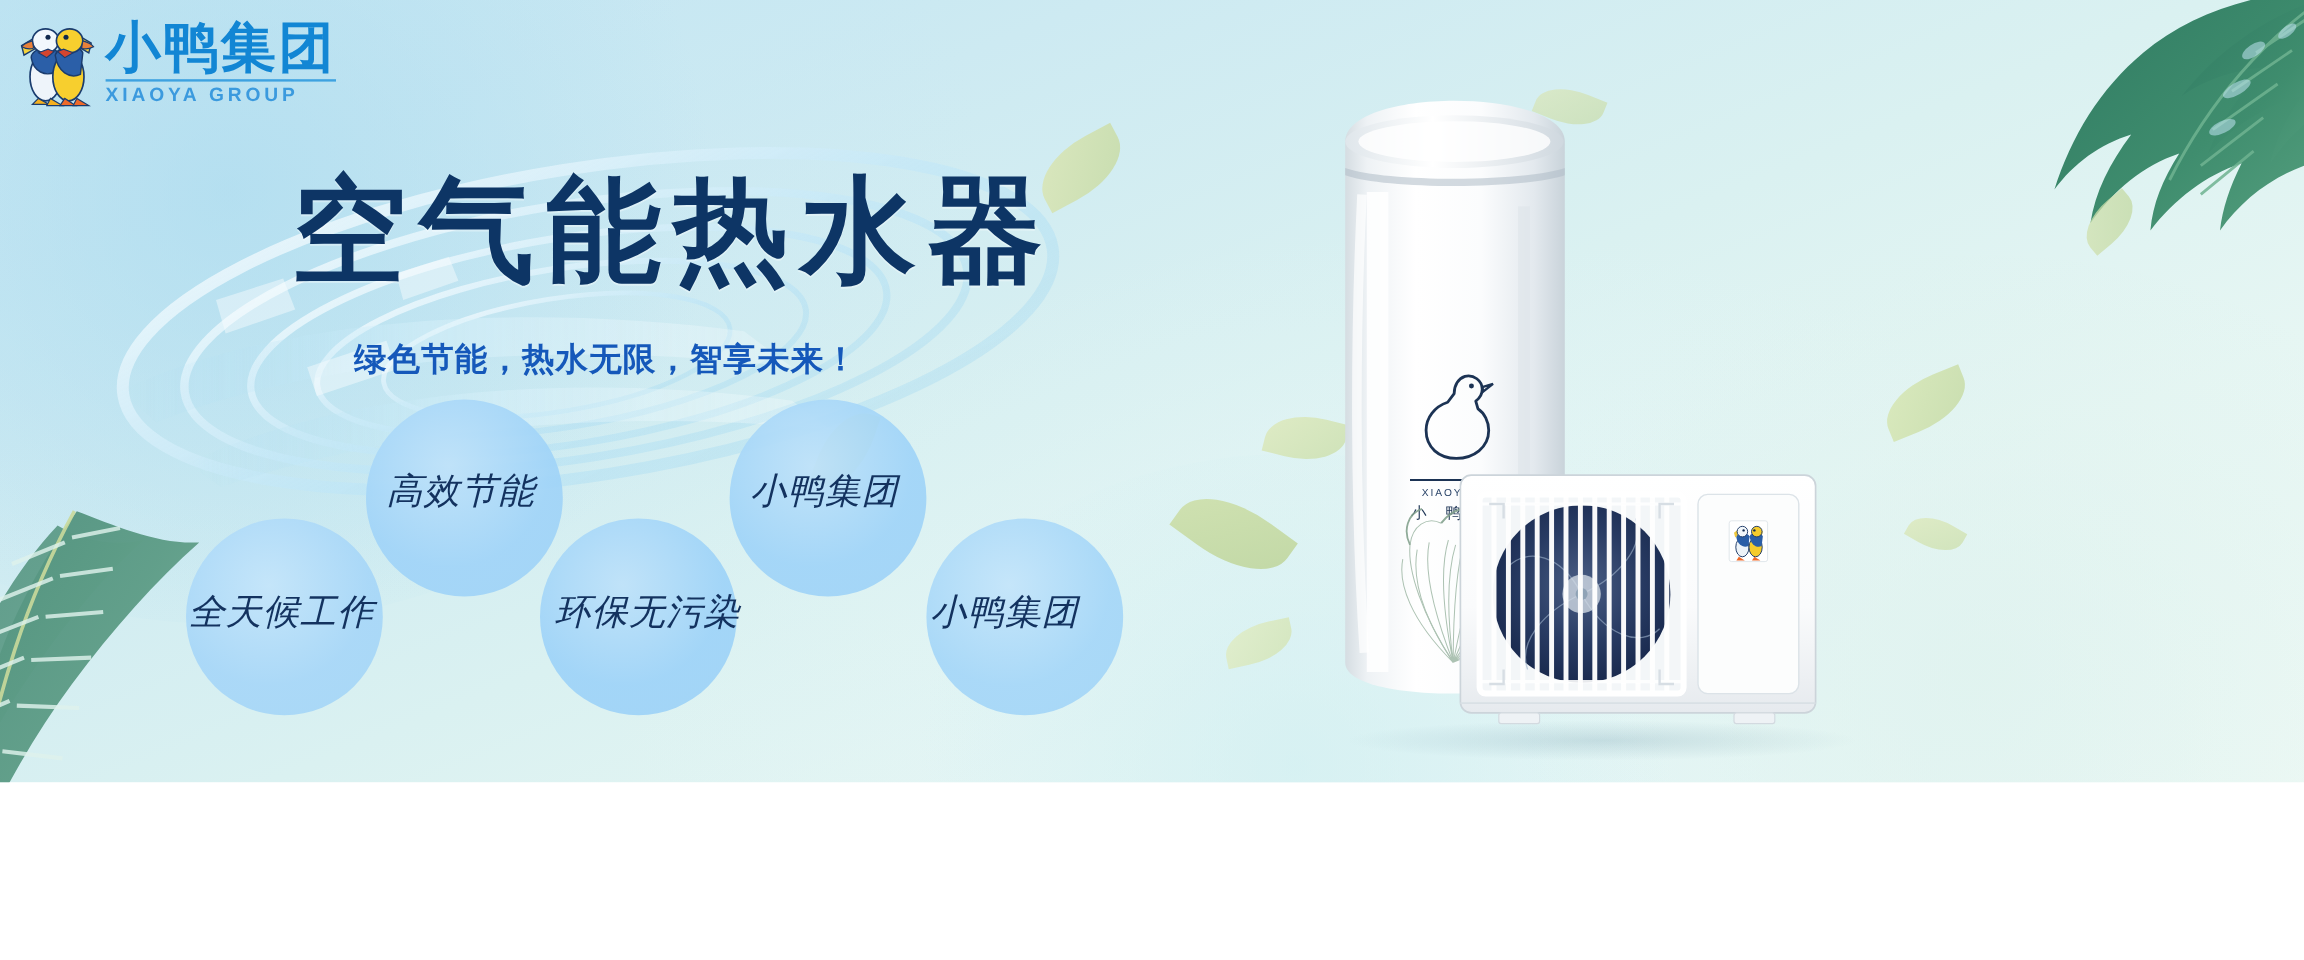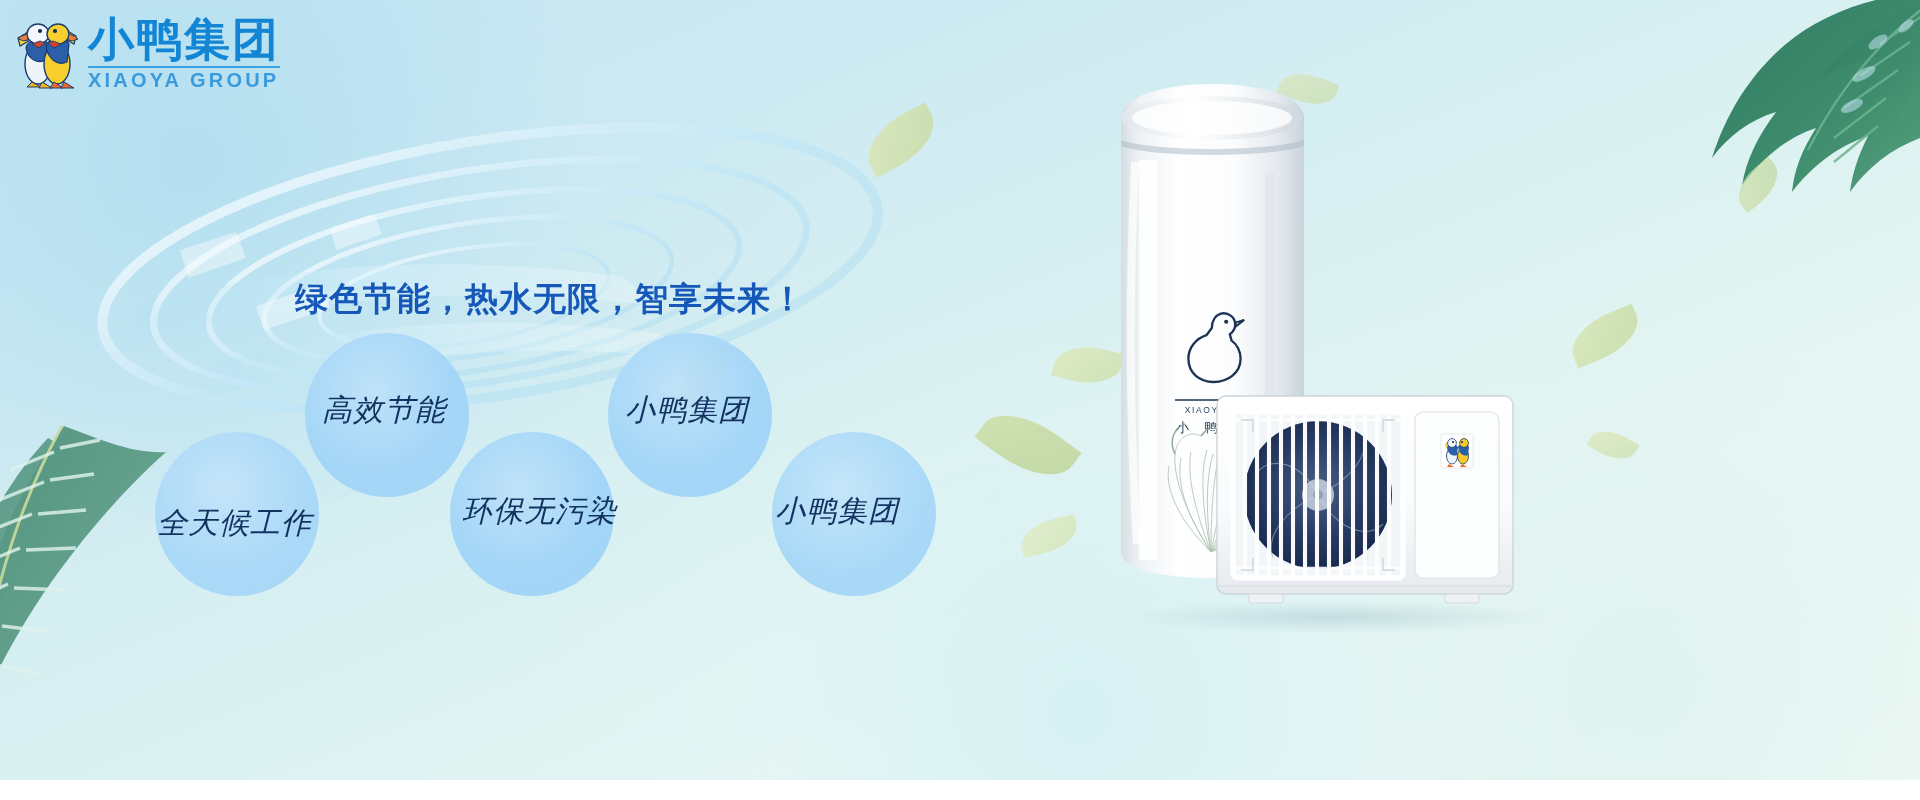--- a/index.html
+++ b/index.html
@@ -6,21 +6,21 @@
   html, body {
     margin: 0;
     padding: 0;
     background: #ffffff;
   }
   * { box-sizing: border-box; }
 
   .banner {
     position: relative;
     width: 1920px;
-    height: 780px;
+    height: 652px;
     overflow: hidden;
     font-family: "Liberation Sans", "DejaVu Sans", sans-serif;
     background:
       radial-gradient(ellipse 1100px 700px at 62% 95%, #e3f5f6 0%, rgba(227,245,246,0) 62%),
       radial-gradient(ellipse 900px 600px at 12% 18%, #c9e8f3 0%, rgba(201,232,243,0) 65%),
       linear-gradient(158deg, #bfe4f2 0%, #cdeaf2 26%, #daf1f1 52%, #e6f6f3 74%, #eef9f5 100%);
   }
 
   
   .bg-blob {
@@ -70,21 +70,21 @@
     letter-spacing: 2px;
     line-height: 48px;
     white-space: nowrap;
   }
   .logo-rule {
     height: 2px;
     background: #3ea2e0;
     margin: 3px 0 2px 0;
   }
   .logo-en {
-    font-size: 20px;
+    font-size: 16px;
     font-weight: 600;
     color: #3b9ade;
     letter-spacing: 3.2px;
     line-height: 20px;
     white-space: nowrap;
   }
 
   
   .headline {
     position: absolute;
@@ -95,21 +95,21 @@
     color: #0d3565;
     letter-spacing: 10px;
     line-height: 110px;
     white-space: nowrap;
     text-shadow: 0 2px 0 rgba(255,255,255,.35);
   }
   .subhead {
     position: absolute;
     left: 295px;
     top: 278px;
-    font-size: 33px;
+    font-size: 27px;
     font-weight: 700;
     color: #1558ba;
     letter-spacing: 1px;
     line-height: 42px;
     white-space: nowrap;
   }
 
   
   .bubble {
     position: absolute;
@@ -142,21 +142,21 @@
     position: absolute;
     font-size: 30px;
     font-weight: 500;
     color: #13325f;
     letter-spacing: 1px;
     white-space: nowrap;
     line-height: 34px;
     font-style: italic;
   }
   .lbl-1 { left: 322px; top: 393px; }
-  .lbl-2 { left: 157px; top: 494px; margin-top: 12px; }
+  .lbl-2 { left: 157px; top: 494px; }
   .lbl-3 { left: 450px; top: 494px; margin-left: 12px; }
   .lbl-4 { left: 625px; top: 393px; }
   .lbl-5 { left: 775px; top: 494px; }
 
   
   .leaf-monstera { position: absolute; right: -20px; top: -14px; width: 330px; height: 220px; pointer-events: none; }
   .leaf-banana   { position: absolute; left: -56px; top: 408px; width: 250px; height: 330px; pointer-events: none; }
 
   .petal {
     position: absolute;
@@ -305,20 +305,21 @@
       <path d="M40 70 l-4 6 h13 z" fill="#ef6a2a" stroke="#1a3c6e" stroke-width="1"></path>
       <path d="M50 70 l-3 6 h13 z" fill="#ef6a2a" stroke="#1a3c6e" stroke-width="1"></path>
     </svg>
     <div class="logo-text">
       <div class="logo-cn">小鸭集团</div>
       <div class="logo-rule"></div>
       <div class="logo-en">XIAOYA GROUP</div>
     </div>
   </div>
 
+  <div class="headline">空气能热水器</div>
   <div class="subhead">绿色节能，热水无限，智享未来！</div>
 
   <div class="bubble bubble-b1"></div>
   <div class="bubble bubble-b2"></div>
   <div class="bubble bubble-b3"></div>
   <div class="bubble bubble-b4"></div>
   <div class="bubble bubble-b5"></div>
 
   <div class="bubble-label lbl-1">高效节能</div>
   <div class="bubble-label lbl-2">全天候工作</div>

